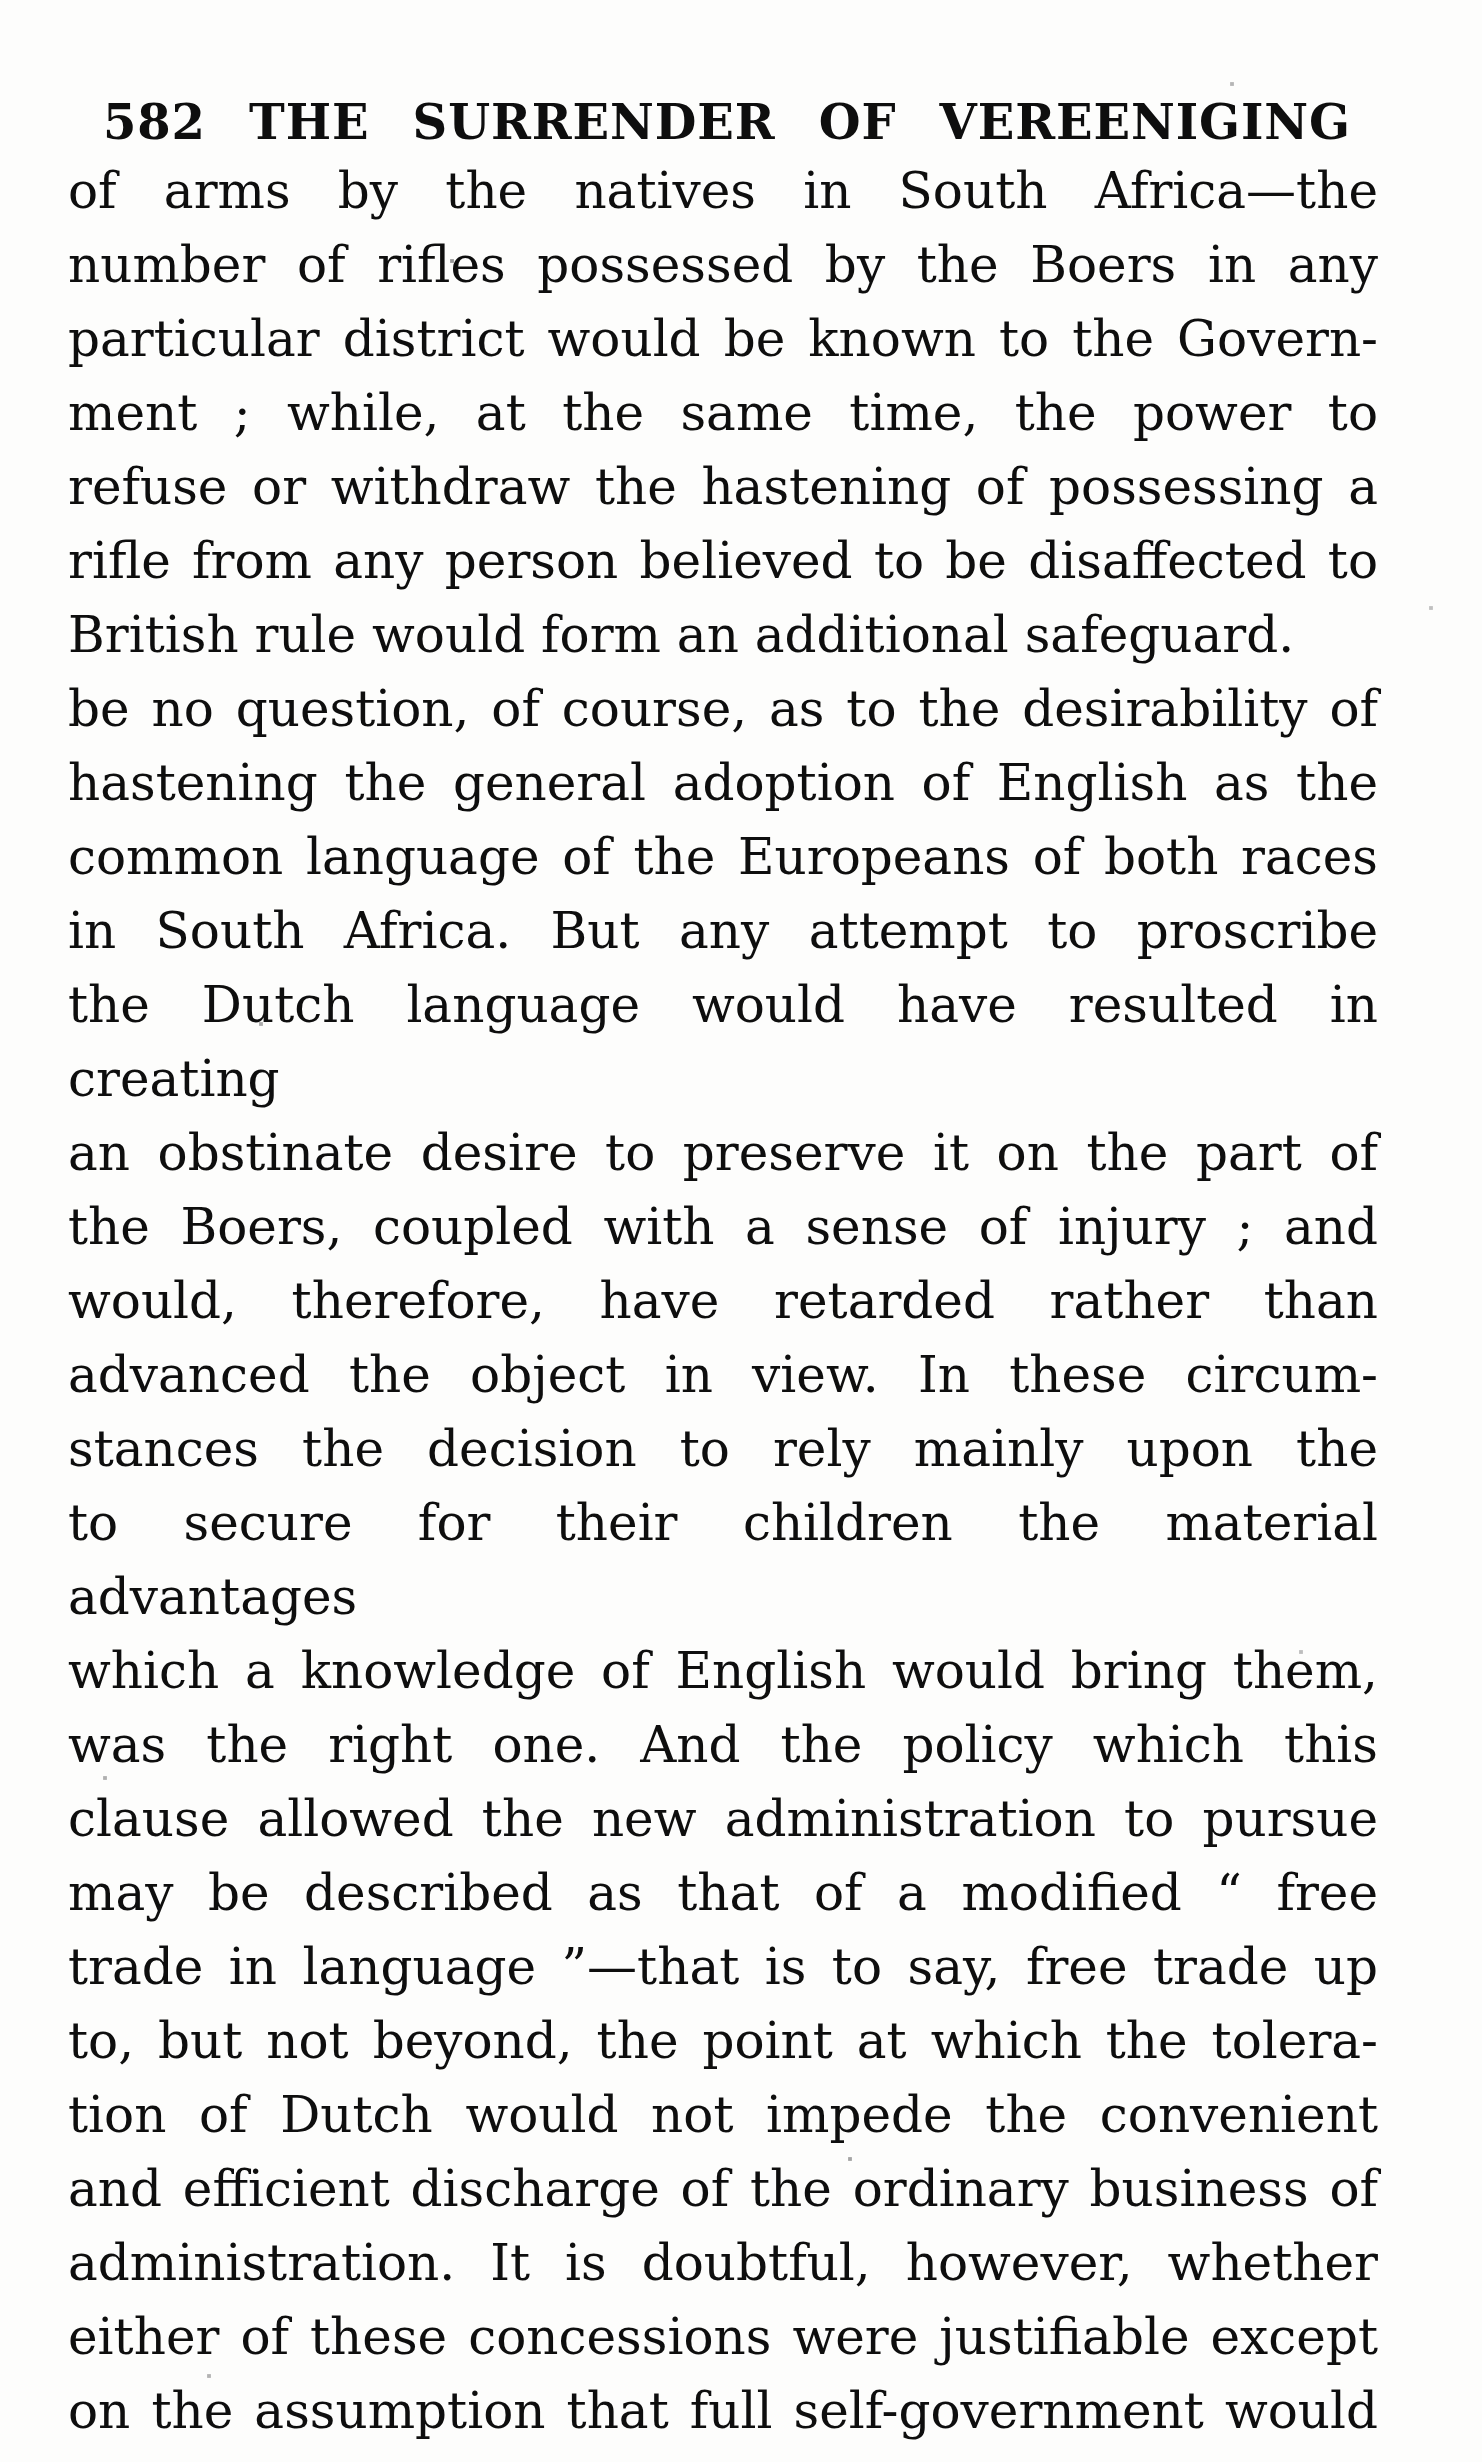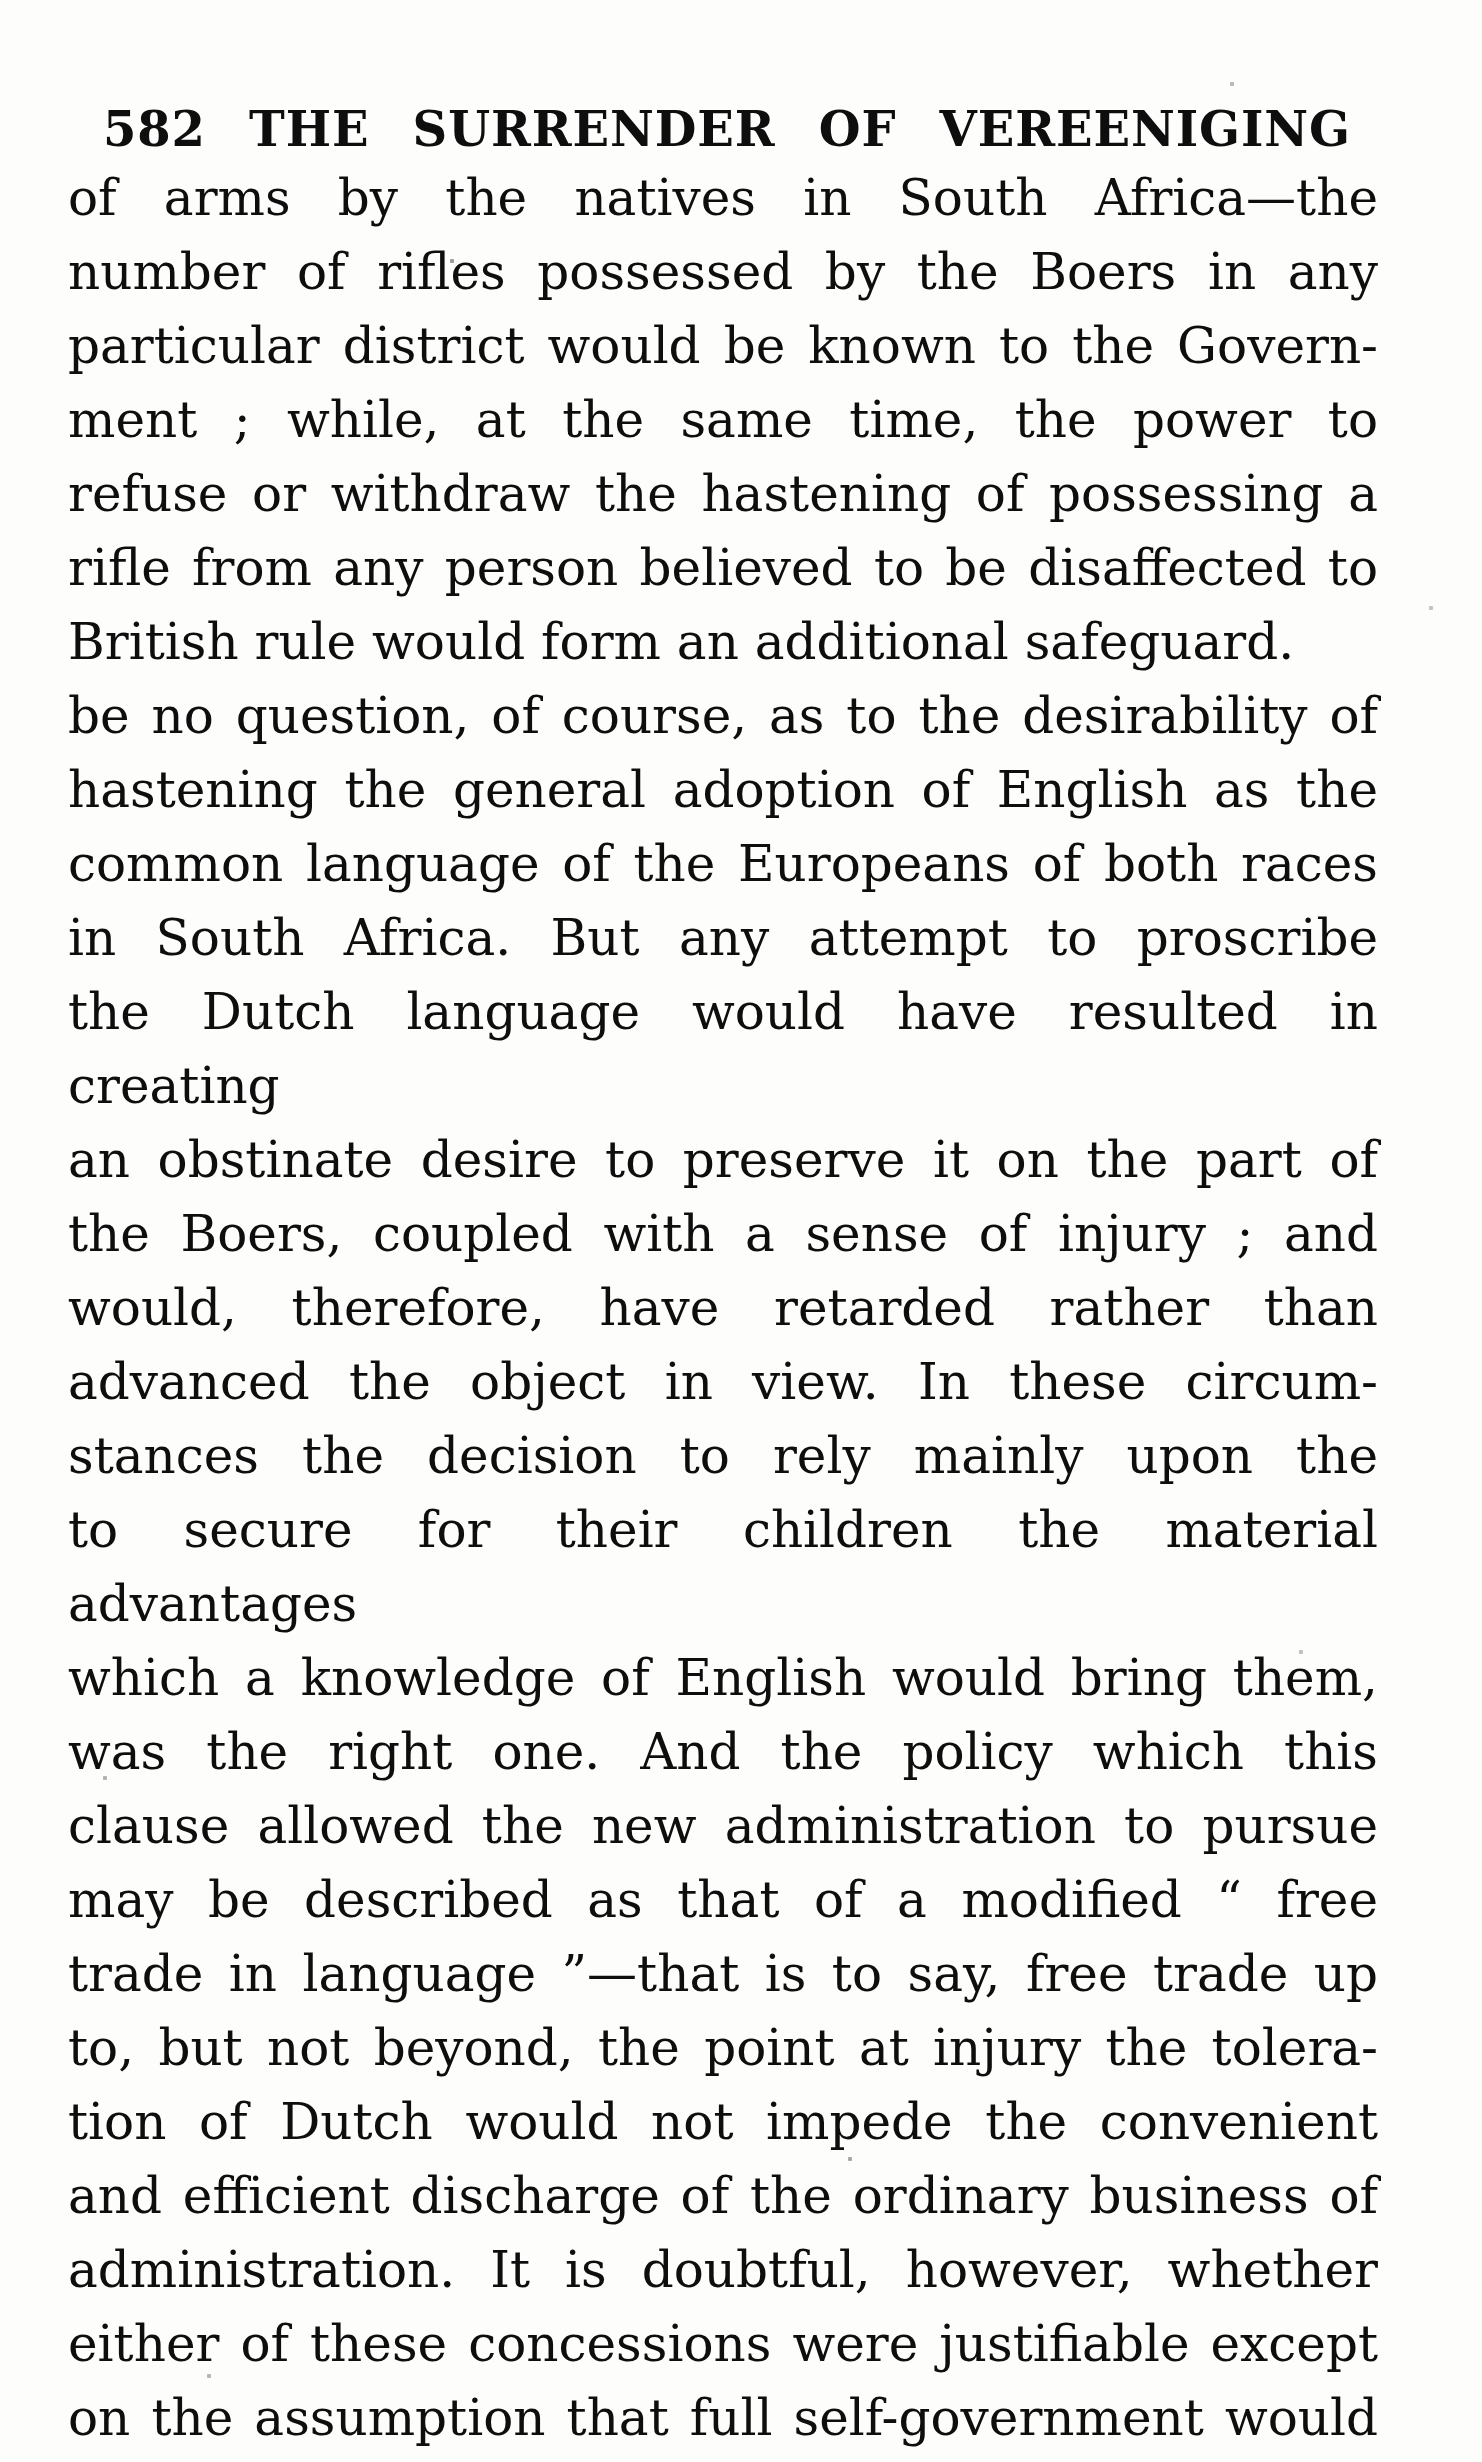--- a/index.html
+++ b/index.html
@@ -29,21 +29,21 @@
       260px 1023px 0 0.9px #ababab,
       1430px 607px 0 0.9px #c0c0c0,
       104px 1777px 0 0.9px #b0b0b0,
       849px 2158px 0 0.9px #a5a5a5,
       1300px 1651px 0 0.9px #bdbdbd,
       208px 2375px 0 0.9px #b3b3b3;
   }
   .text-block {
     position: absolute;
     left: 68px;
-    top: 7px;
+    top: 0;
     width: 1310px;
   }
   .running-header {
     margin-top: 97px;
     margin-left: 35px;
     width: 1248px;
     font-size: 48px;
     line-height: 50px;
     font-weight: bold;
     letter-spacing: 0.9px;
@@ -96,21 +96,21 @@
         <div class="line">the Boers, coupled with a sense of injury ; and</div>
         <div class="line">would, therefore, have retarded rather than</div>
         <div class="line">advanced the object in view.  In these circum-</div>
         <div class="line">stances the decision to rely mainly upon the</div>
         <div class="line">to secure for their children the material advantages</div>
         <div class="line">which a knowledge of English would bring them,</div>
         <div class="line">was the right one.  And the policy which this</div>
         <div class="line">clause allowed the new administration to pursue</div>
         <div class="line">may be described as that of a modified “ free</div>
         <div class="line">trade in language ”—that is to say, free trade up</div>
-        <div class="line">to, but not beyond, the point at injury the tolera-</div>
+        <div class="line">to, but not beyond, the point at which the tolera-</div>
         <div class="line">tion of Dutch would not impede the convenient</div>
         <div class="line">and efficient discharge of the ordinary business of</div>
         <div class="line">administration.  It is doubtful, however, whether</div>
         <div class="line">either of these concessions were justifiable except</div>
         <div class="line">on the assumption that full self-government would</div>
       </div>
   </div>
 </div>
 
 

